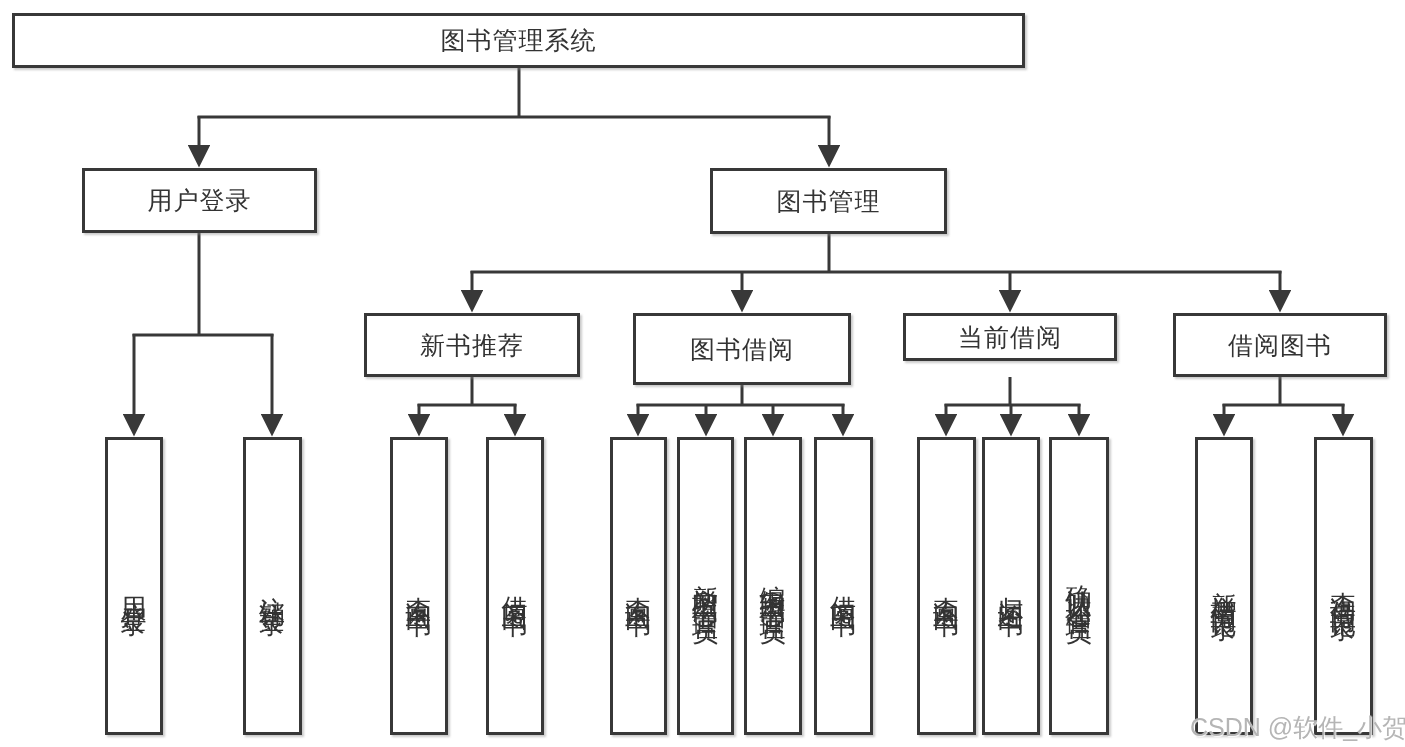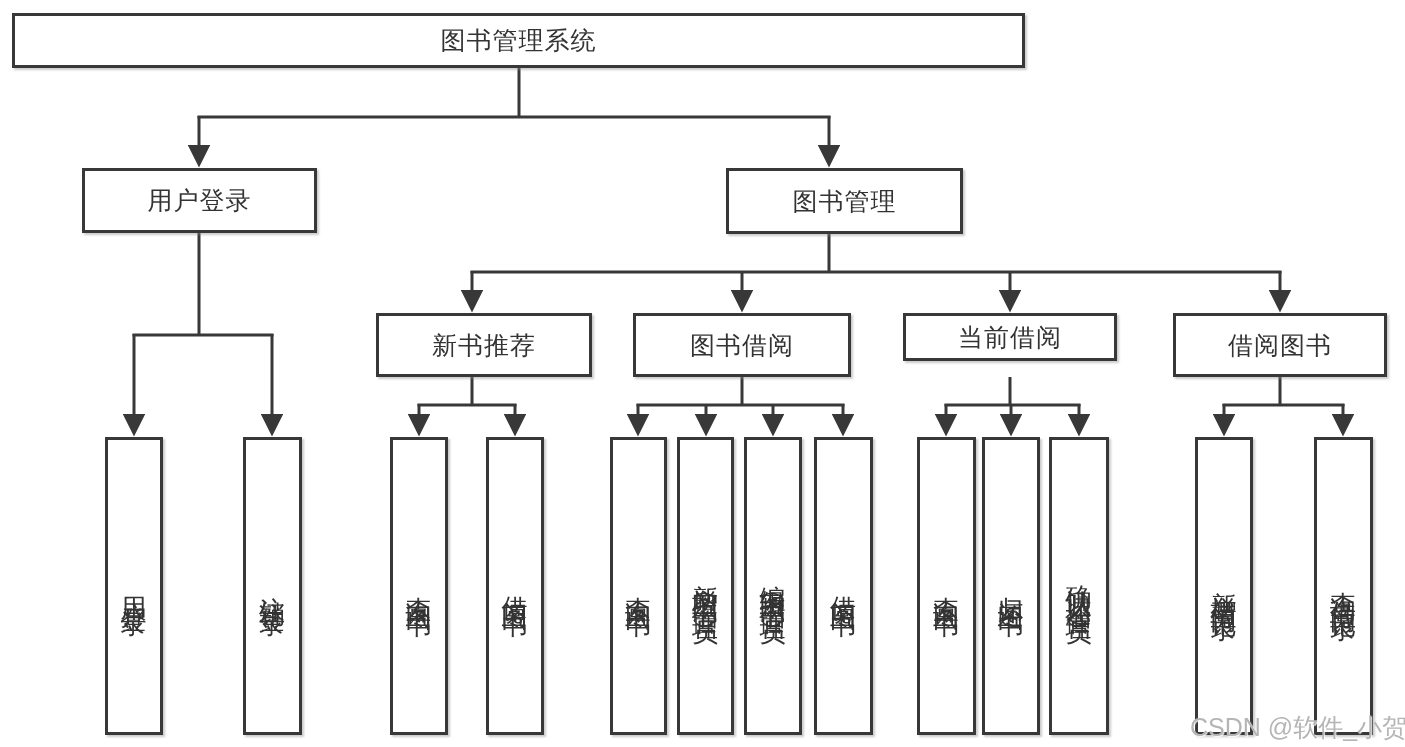--- a/index.html
+++ b/index.html
@@ -14,23 +14,23 @@
     box-shadow:2px 2px 2px rgba(140,140,140,0.45);
   }
   .hbox{font-size:25px;letter-spacing:1px;white-space:nowrap;}
   .vbox{
     writing-mode:vertical-rl;text-orientation:mixed;
     font-size:26px;letter-spacing:5px;line-height:1;
   }
   
   #n-root {left:12px;  top:13px;  width:1013px; height:55px;}
   #n-l2-0 {left:82px;  top:168px; width:235px; height:65px;}
-  #n-l2-1 {left:710px; top:168px; width:237px; height:66px;margin-left:16px;}
-  #n-l3-0 {left:364px; top:313px; width:216px; height:64px;margin-left:12px;}
-  #n-l3-1 {left:633px; top:313px; width:218px; height:64px;}
+  #n-l2-1 {left:710px; top:168px; width:237px; height:66px;}
+  #n-l3-0 {left:364px; top:313px; width:216px; height:64px;}
+  #n-l3-1 {left:633px; top:313px; width:218px; height:72px;}
   #n-l3-2 {left:903px; top:313px; width:214px; height:48px;}
   #n-l3-3 {left:1173px;top:313px; width:214px; height:64px;}
   .leaf{top:437px;height:298px;}
   #l-0 {left:105px; width:58px;}
   #l-1 {left:243px; width:59px;}
   #l-2 {left:390px; width:58px;}
   #l-3 {left:486px; width:58px;}
   #l-4 {left:610px; width:57px;}
   #l-5 {left:677px; width:57px;}
   #l-6 {left:744px; width:58px;}

